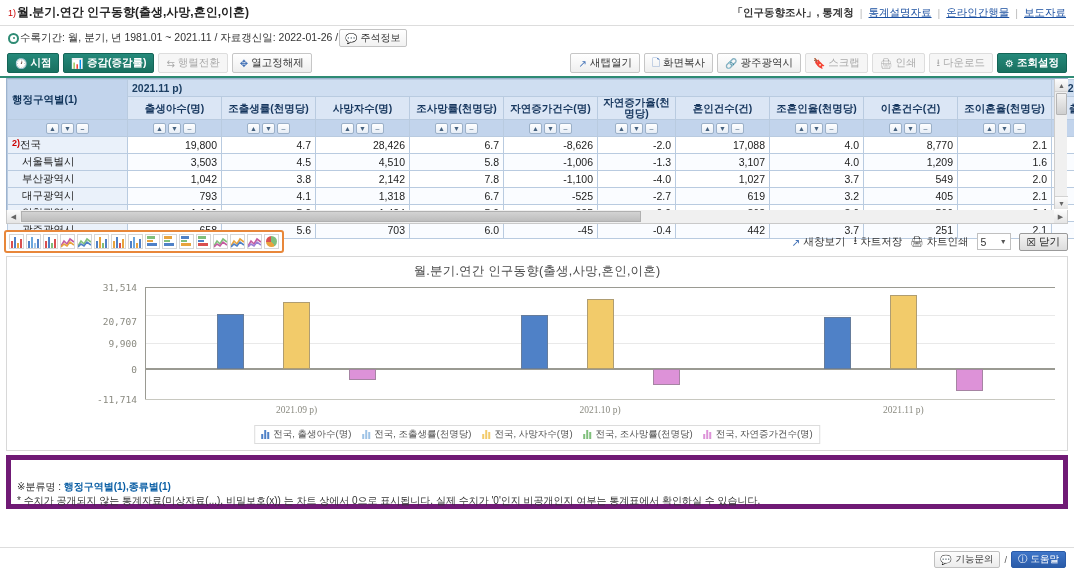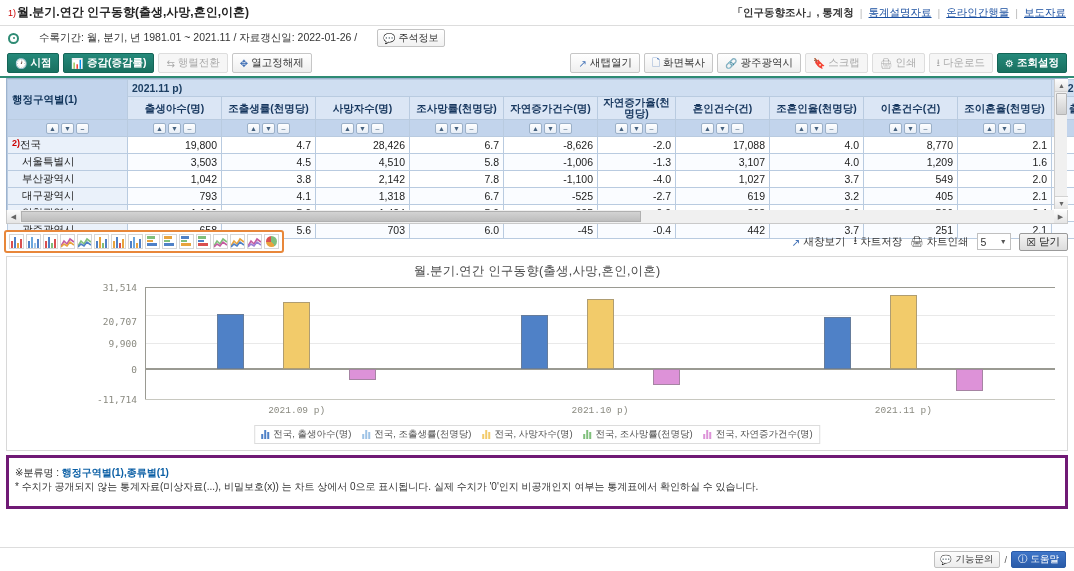--- a/index.html
+++ b/index.html
@@ -27,21 +27,21 @@
   .title-right {
     position: absolute; right: 8px; top: 0; height: 26px;
     display: flex; align-items: center; gap: 6px; font-size: 10.5px; color: #333;
   }
   .title-right b { font-weight: bold; }
   .lnk { color: #1a4fa0; text-decoration: underline; cursor: pointer; }
   .sep-pipe { color: #bbb; }
 
   
   .period-row {
-    height: 24px; display: flex; align-items: center; gap: 20px;
+    height: 24px; display: flex; align-items: center; gap: 1px;
     padding: 0 8px; font-size: 10.5px; color: #333;
   }
   .bullet-icon {
     width: 11px; height: 11px; border-radius: 50%;
     border: 2px solid #2e8b74; display:inline-block; position: relative;
   }
   .bullet-icon::after{
     content:""; position:absolute; left:2.5px; top:2.5px; width:2px;height:2px;
     background:#2e8b74; border-radius:50%;
   }
@@ -180,35 +180,35 @@
     position:absolute; right:0; transform: translateY(-50%); font-size:9.5px; color:#8a8a80;
     font-family:"DejaVu Sans Mono", monospace; white-space:nowrap;
   }
   .gridline { position:absolute; height:1px; background:#e9e9e9; }
   .zeroline { position:absolute; height:2px; background:#9a9a92; }
   .axisline-l { position:absolute; width:1px; background:#9a9a92; }
   .axisline-t { position:absolute; height:1px; background:#9a9a92; }
   .bar { position:absolute; border:1px solid rgba(120,120,120,.55); }
   .xlabel {
     position:absolute; transform: translateX(-50%); font-size:9.5px; color:#8a8a80;
-    font-family:Liberation Mono, monospace; white-space:nowrap;
+    font-family:Liberation Serif, serif; white-space:nowrap;
   }
   .legend {
     position:absolute; left:50%; transform:translateX(-50%); bottom:6px;
     border:1px solid #dcdcdc; background:#fff; padding:2px 6px;
     display:flex; gap:11px; align-items:center;
   }
   .lg-item { display:flex; align-items:center; gap:3px; font-size:9.5px; color:#555; white-space:nowrap; }
   .lg-ico { display:flex; align-items:flex-end; height:9px; }
   .lg-ico i { display:block; width:2px; margin-right:1px; }
 
   
   .notes {
-    margin: 4px 6px 0; border:3px solid #701a75; background:#fff;
-    padding:8px 6px; font-size:10px; line-height:14px; color:#333; height:54px;
+    margin: 4px 6px 0; border:5px solid #701a75; background:#fff;
+    padding:20px 6px; font-size:10px; line-height:14px; color:#333; height:54px;
   }
   .notes .cat { color:#0b5fa5; }
 
   
   .footer {
     position:absolute; left:0; bottom:0; width:1074px; height:24px;
     border-top:1px solid #ddd; display:flex; align-items:center; padding:0 8px;
     font-size:9px; color:#555; background:#fff;
   }
   .footer-right { position:absolute; right:8px; display:flex; align-items:center; gap:4px; }

